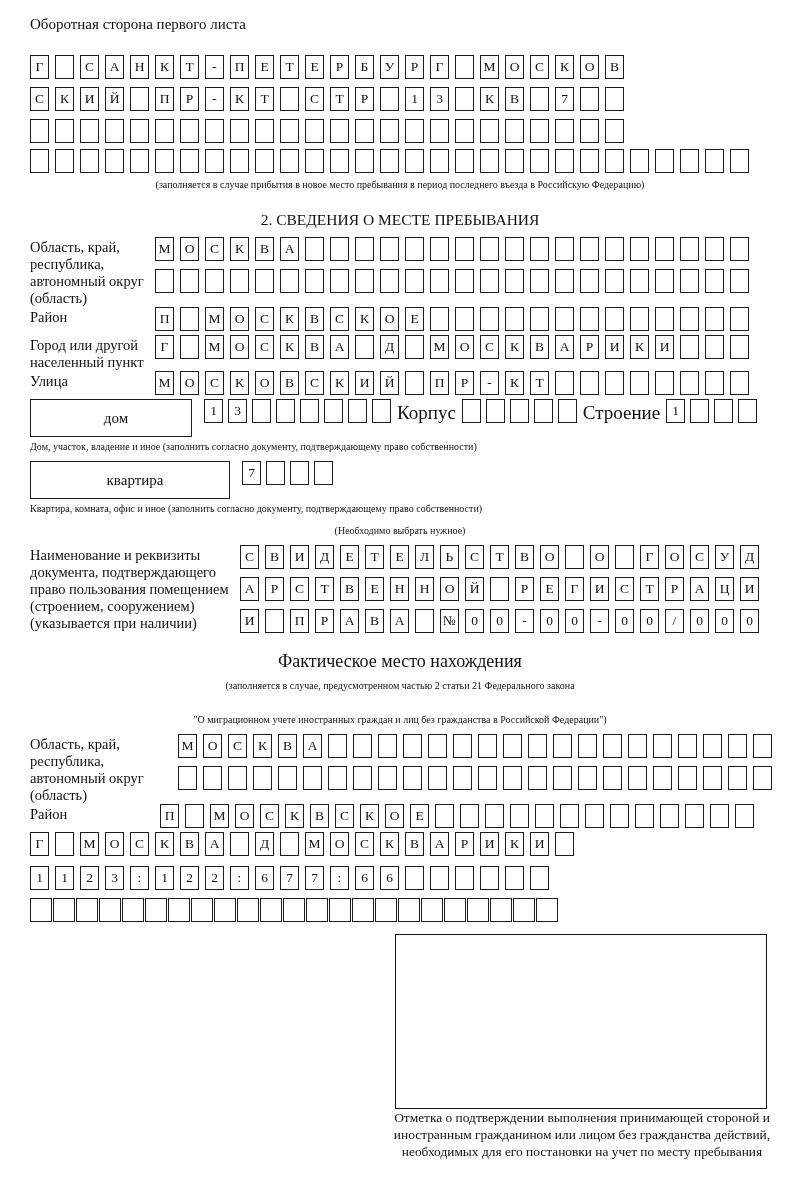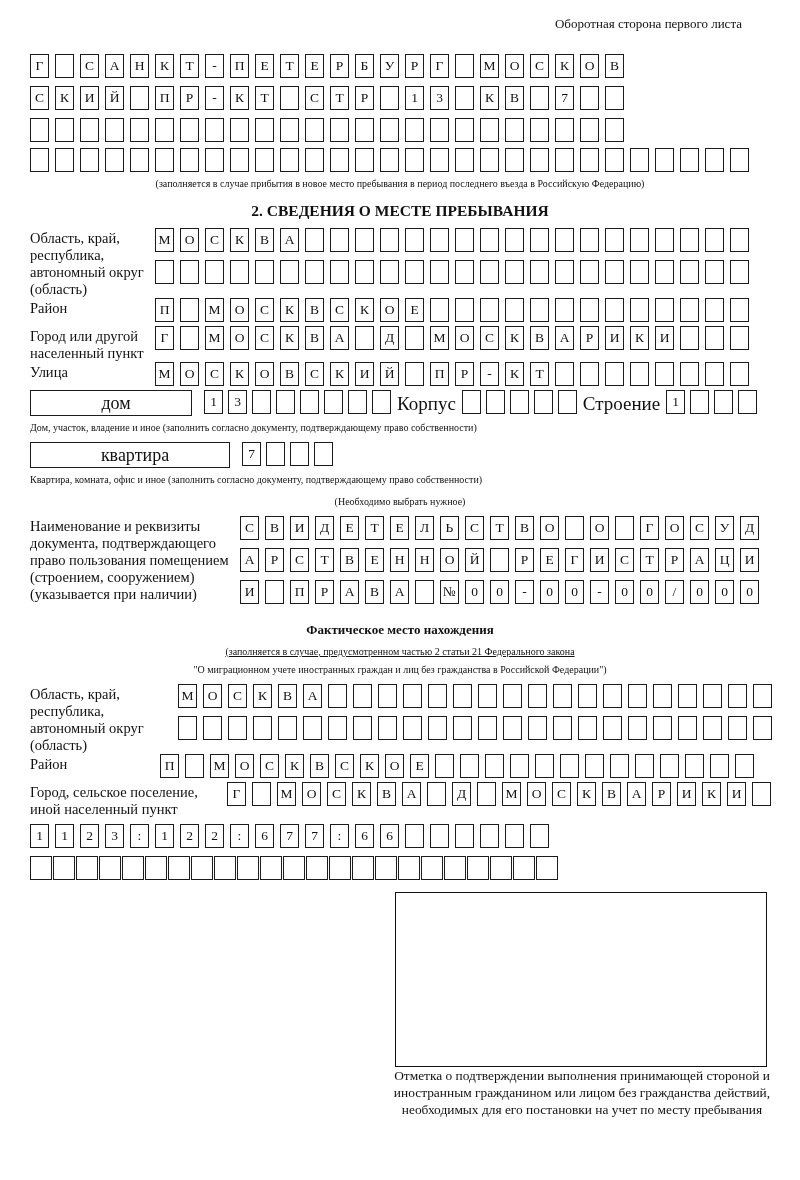--- a/index.html
+++ b/index.html
@@ -1,19 +1,19 @@
 <!DOCTYPE html>
 <html><head>
 <meta charset="utf-8">
 <style>
   html,body{margin:0;padding:0;background:#ffffff;}
   body{width:800px;min-height:1180px;font-family:"Liberation Serif","DejaVu Serif",serif;color:#111;}
   .page{box-sizing:border-box;width:800px;min-height:1180px;padding:16px 30px 10px 30px;}
 
-  .header-note{text-align:right;font-size:13px;padding-right:28px;margin-bottom:22px;}
+  .header-note{font-size:15px;padding-right:28px;margin-bottom:22px;}
 
   .rowflex{display:flex;align-items:flex-start;}
   .lbl{font-size:14.5px;line-height:17px;flex:0 0 auto;padding-top:2px;}
   .w140{width:140px;}
   .w125{width:125px;}
   .w210{width:210px;}
   .w148{width:148px;}
   .w130{width:130px;}
   .w197{width:197px;}
 
@@ -23,38 +23,38 @@
   .cells.tight{gap:1px;}
   .cell{box-sizing:border-box;flex:0 0 auto;width:19px;height:24px;border:1.6px solid #1c1c1c;
         display:flex;align-items:center;justify-content:center;
         font-size:13.5px;line-height:1;}
   .cells.tight .cell{width:22px;}
   .fullrow{margin-top:2px;}
 
   .caption{font-size:10px;line-height:16px;margin:2px 0 6px 0;}
   .center{text-align:center;}
 
-  .section-title{text-align:center;font-weight:bold;font-size:15.5px;margin:10px 0 8px 0;}
-  .sub-title{text-align:center;font-weight:bold;font-size:13px;margin:14px 0 6px 0;}
-
-  .widebox{box-sizing:border-box;height:26px;border:1.6px solid #1c1c1c;
-           display:flex;align-items:center;justify-content:center;font-size:18px;flex:0 0 auto;padding-left:10px;}
+  .section-title{text-align:center;font-weight:normal;font-size:15.5px;margin:18px 0 8px 0;}
+  .sub-title{text-align:center;font-weight:normal;font-size:18px;margin:14px 0 6px 0;}
+
+  .widebox{box-sizing:border-box;height:38px;border:1.6px solid #1c1c1c;
+           display:flex;align-items:center;justify-content:center;font-size:15px;flex:0 0 auto;padding-left:10px;}
   .dom-box{width:162px;}
   .kv-box{width:200px;}
   .inline-lbl{font-size:19px;padding:3px 6px 0 6px;flex:0 0 auto;}
 
   .stay-row{display:flex;align-items:center;margin:8px 0 2px 0;font-size:14.5px;}
   .checkbox{box-sizing:border-box;width:21px;height:27px;border:1.6px solid #1c1c1c;
             display:flex;align-items:center;justify-content:center;font-size:14px;margin:0 12px;flex:0 0 auto;}
   .stay-opt-label{margin-right:18px;}
 
   .stamp-box{box-sizing:border-box;margin-left:365px;width:372px;height:175px;border:1.8px solid #111;margin-top:8px;}
   .stamp-note{margin-left:348px;width:408px;text-align:center;font-size:13.4px;line-height:17px;}
 
-  .mb2{margin-bottom:2px;text-decoration:underline;}
+  .mb2{margin-bottom:18px;}
   .mt6{margin-top:6px;}
 </style>
 </head>
 <body>
 
 <div class="page">
 
   <div class="header-note">Оборотная сторона первого листа</div>
 
   <div class="rowflex">
@@ -528,21 +528,20 @@
         <span class="cell"></span>
         <span class="cell"></span>
         <span class="cell"></span>
         <span class="cell"></span>
         <span class="cell"></span>
         <span class="cell"></span>
       </div>
   </div>
 
   <div class="rowflex">
-    <div class="lbl w197">Город, сельское поселение, иной населенный пункт</div>
     <div class="cells">
         <span class="cell">Г</span>
         <span class="cell"></span>
         <span class="cell">М</span>
         <span class="cell">О</span>
         <span class="cell">С</span>
         <span class="cell">К</span>
         <span class="cell">В</span>
         <span class="cell">А</span>
         <span class="cell"></span>

